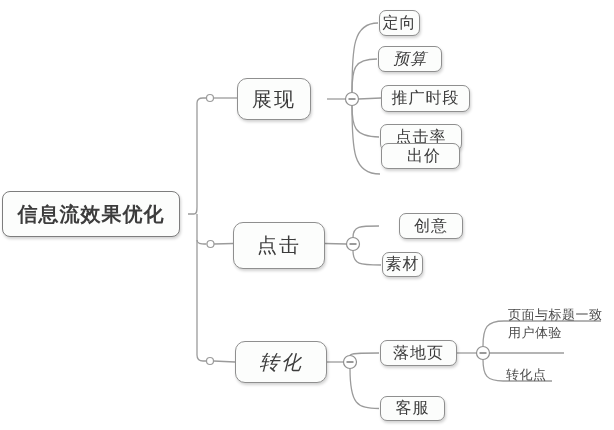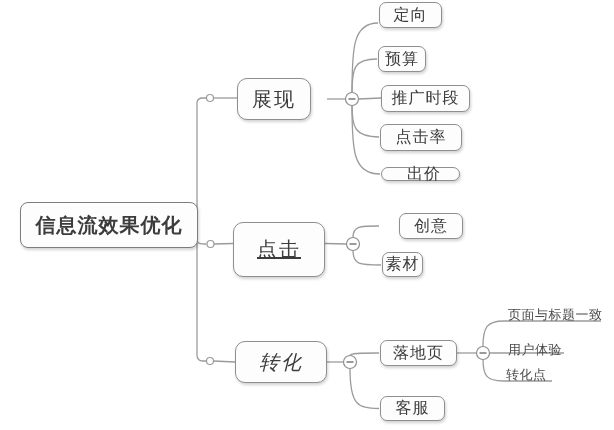--- a/index.html
+++ b/index.html
@@ -20,23 +20,23 @@
     display:flex;align-items:center;justify-content:center;
     background:#fcfdfc;
     border:1px solid #8f8f8f;
     color:#3c3c3c;
     box-shadow:1px 2px 3px rgba(0,0,0,0.18);
     box-sizing:border-box;
     white-space:nowrap;
     cursor:default;
   }
   .node.root{
-    left:20px;top:191px;width:178px;height:46px;
+    left:2px;top:191px;width:178px;height:46px;
     border-radius:8px;border-width:1.4px;border-color:#7d7d7d;
-    font-size:20px;font-weight:700;letter-spacing:1px;margin-top:11px;
+    font-size:20px;font-weight:700;letter-spacing:1px;
   }
   .node.branch{
     border-radius:10px;border-width:1.3px;
     font-size:20px;font-weight:500;letter-spacing:2px;
   }
   .node.child{
     border-radius:7px;
     font-size:16px;letter-spacing:1px;
   }
   .leaf{
@@ -99,32 +99,32 @@
     <path class="wire" d="M 483 359.5 C 483 376 487 381 503 381 L 552 381"></path>
     <g>
       <circle class="ccirc" cx="483" cy="353" r="6.5"></circle>
       <path class="cminus" d="M 479.5 353 L 486.5 353"></path>
     </g>
   </svg>
 
   <div class="node root">信息流效果优化</div>
 
   <div class="node branch" style="left:237px;top:78px;width:74px;height:42px;">展现</div>
-  <div class="node branch" style="left:233px;top:222px;width:92px;height:55px;text-decoration:underline;">点击</div>
+  <div class="node branch" style="left:233px;top:222px;width:92px;height:47px;">点击</div>
   <div class="node branch" style="left:235px;top:341px;width:92px;height:42px;font-style:italic;">转化</div>
 
-  <div class="node child" style="left:379px;top:2px;width:63px;height:26px;">定向</div>
-  <div class="node child" style="left:378px;top:46px;width:48px;height:26px;">预算</div>
+  <div class="node child" style="left:379px;top:10px;width:41px;height:26px;">定向</div>
+  <div class="node child" style="left:378px;top:46px;width:64px;height:26px;font-style:italic;">预算</div>
   <div class="node child" style="left:381px;top:85px;width:89px;height:27px;">推广时段</div>
   <div class="node child" style="left:380px;top:124px;width:82px;height:27px;">点击率</div>
-  <div class="node child" style="left:381px;top:167px;width:79px;height:14px;padding-left:7px;">出价</div>
+  <div class="node child" style="left:381px;top:143px;width:79px;height:26px;padding-left:7px;">出价</div>
 
   <div class="node child" style="left:399px;top:213px;width:64px;height:26px;">创意</div>
   <div class="node child" style="left:382px;top:252px;width:41px;height:25px;">素材</div>
 
   <div class="node child" style="left:380px;top:340px;width:77px;height:26px;">落地页</div>
   <div class="node child" style="left:380px;top:396px;width:65px;height:25px;">客服</div>
 
   <div class="leaf" style="left:508px;top:306px;">页面与标题一致</div>
-  <div class="leaf" style="left:508px;top:341px;">用户体验</div>
+  <div class="leaf" style="left:508px;top:324px;">用户体验</div>
   <div class="leaf" style="left:506px;top:366px;">转化点</div>
 
 </div>
 
 </body></html>

